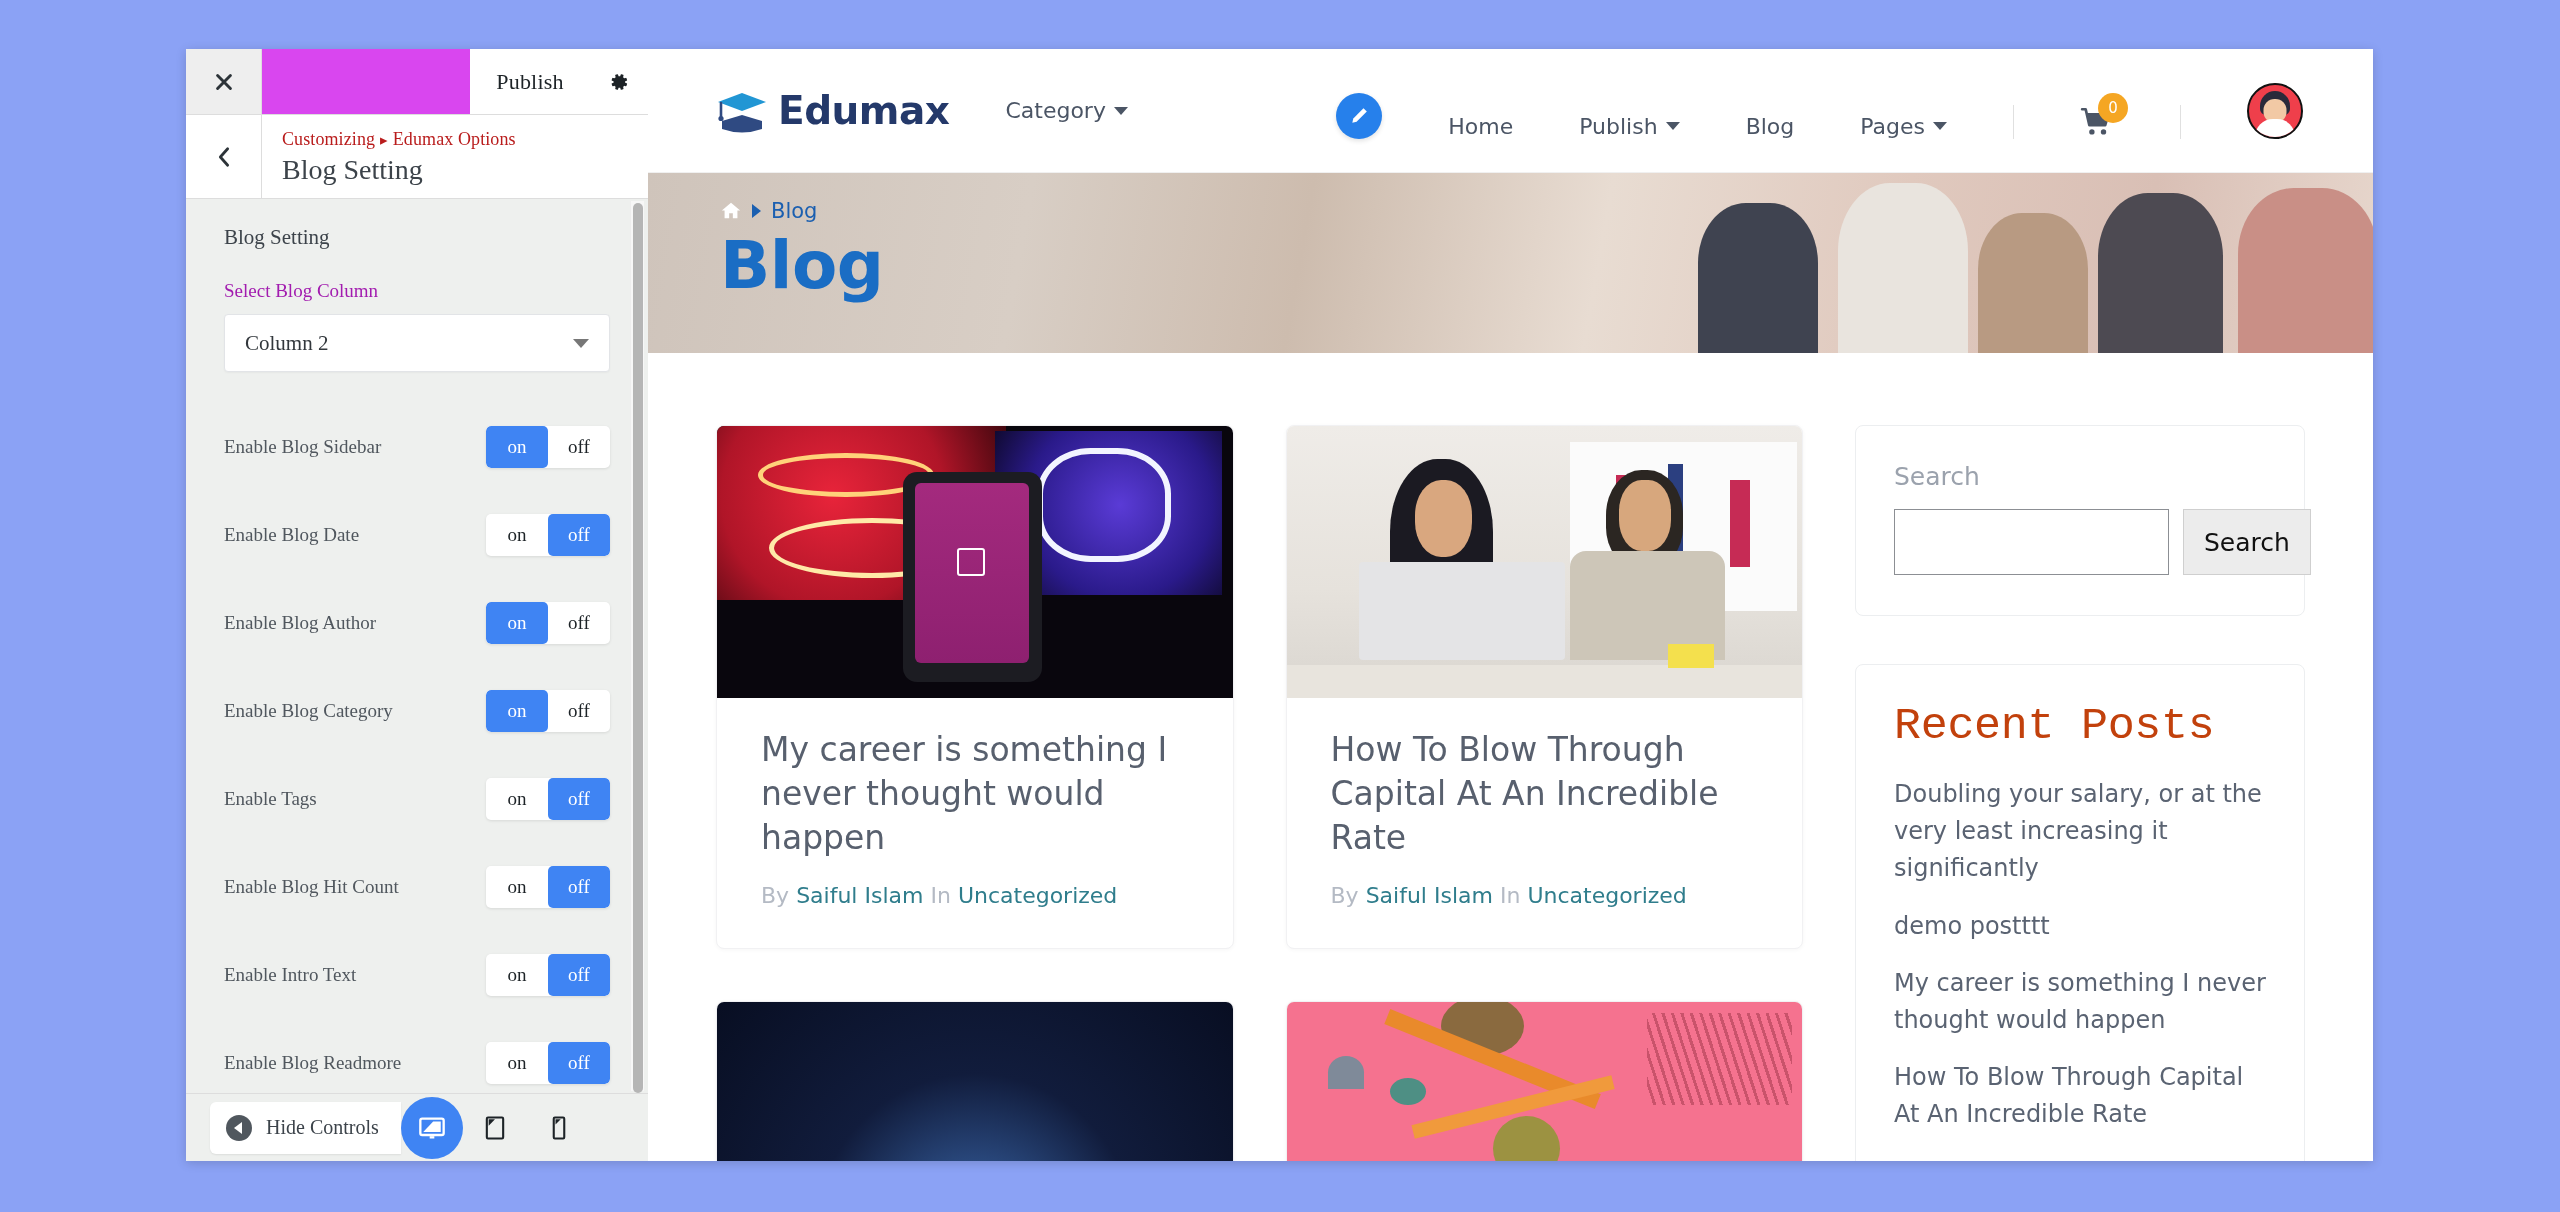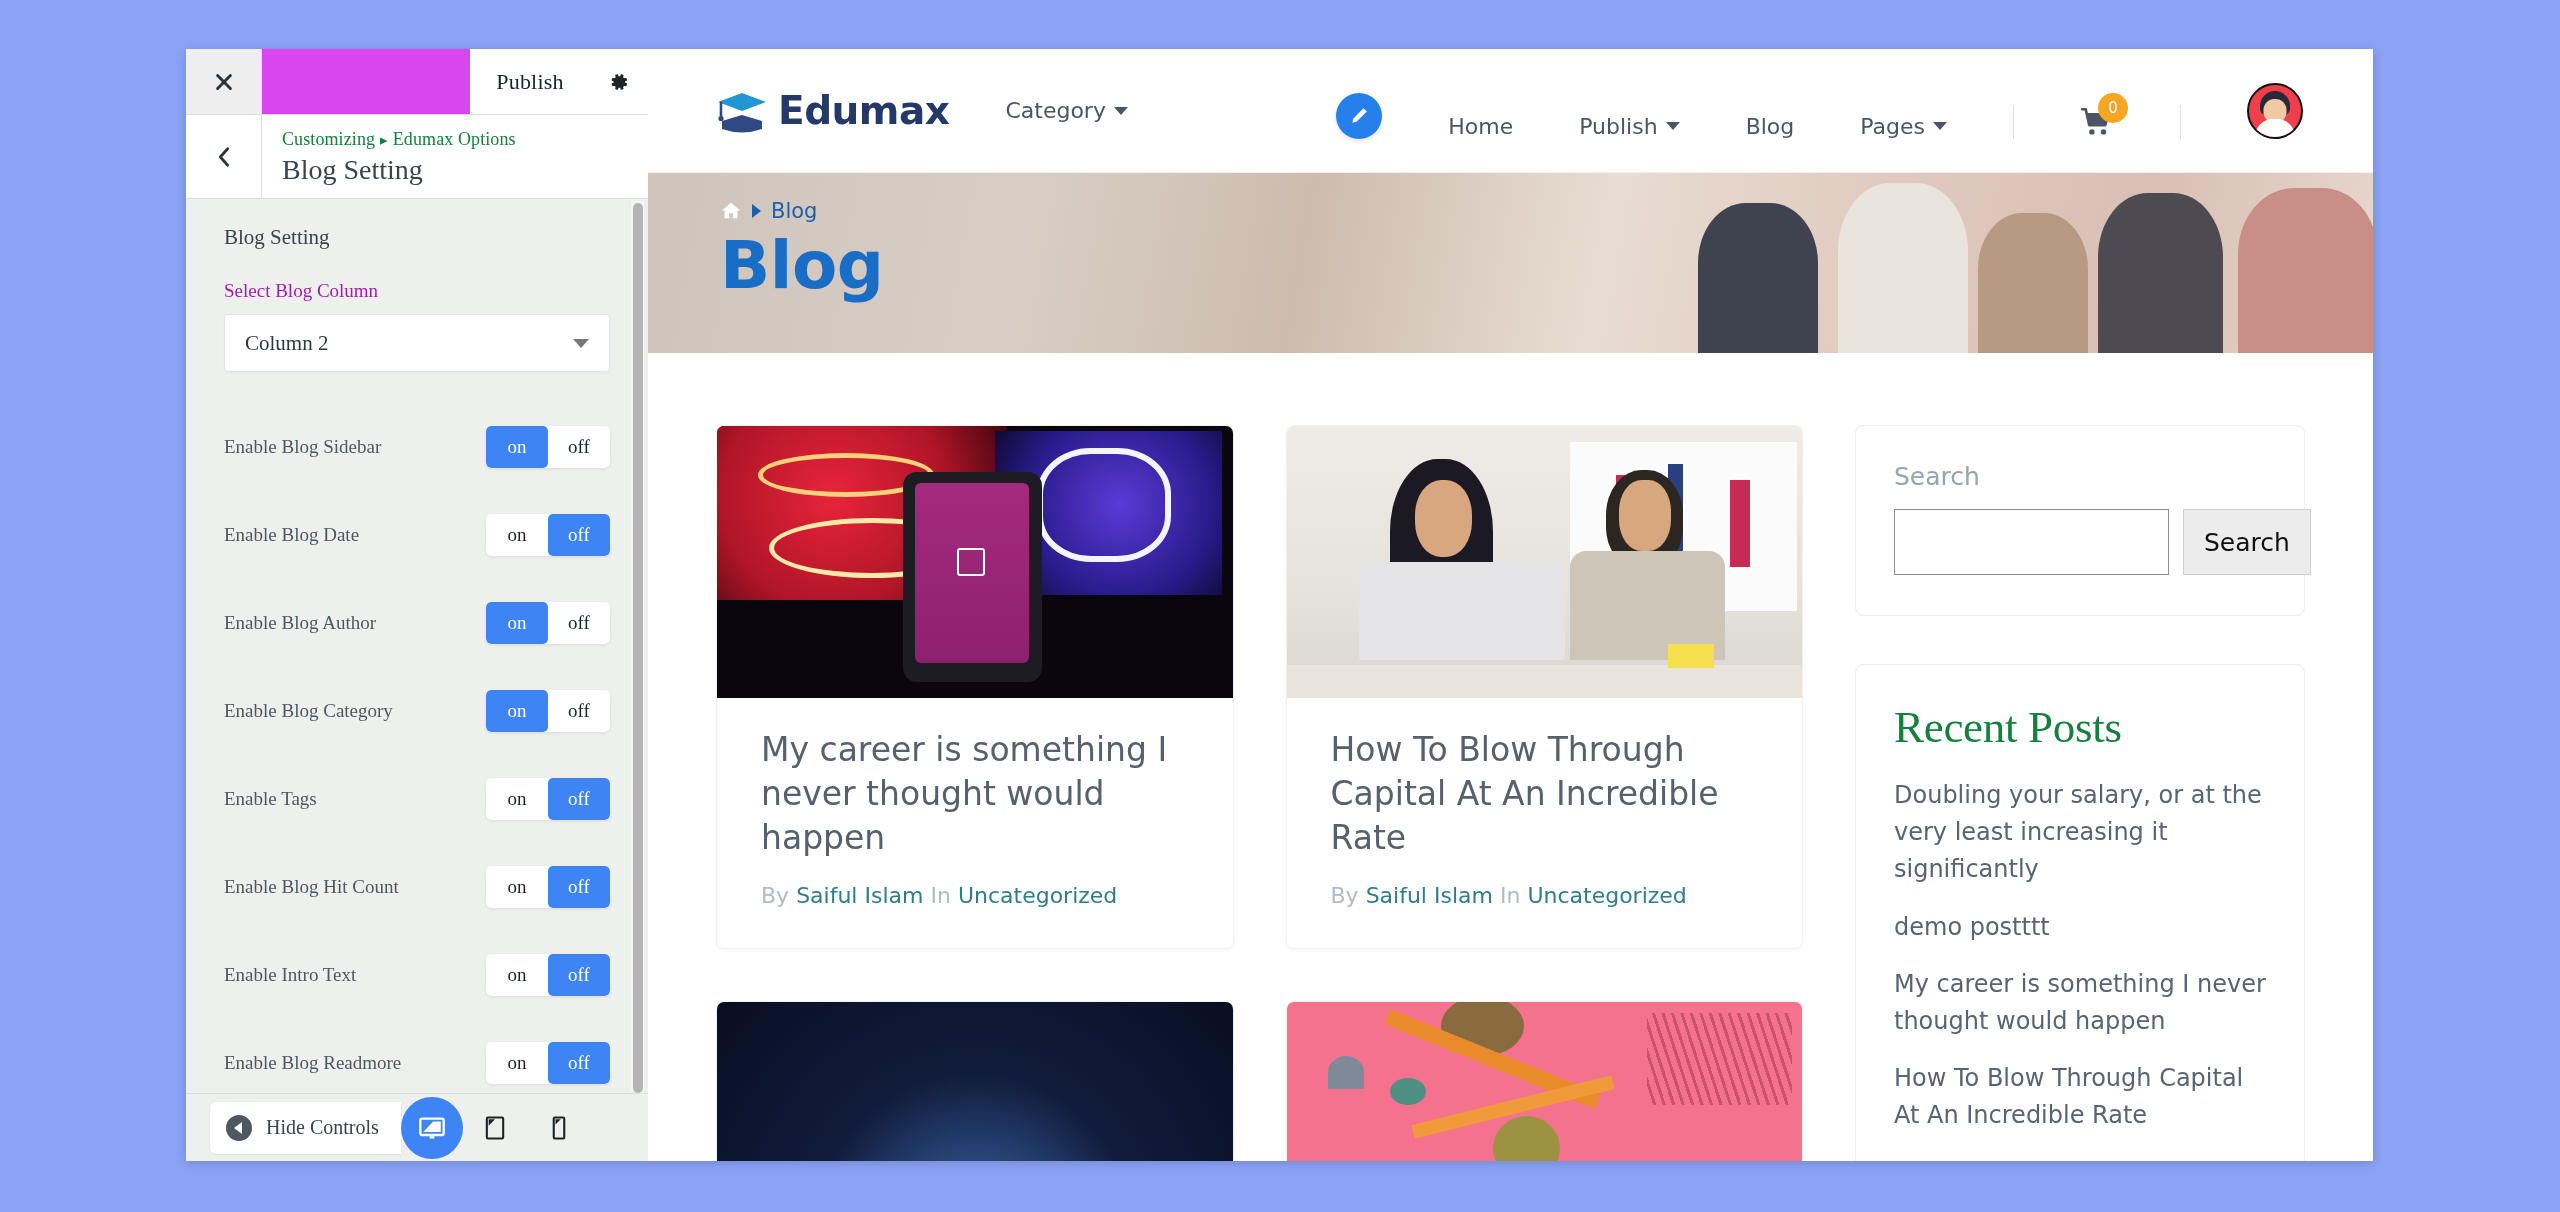--- a/index.html
+++ b/index.html
@@ -86,21 +86,21 @@
     background: #fff;
   }
   .cz-back svg { width: 18px; height: 22px; }
   .cz-header-text {
     flex: 1;
     padding: 14px 0 0 20px;
     overflow: hidden;
   }
   .cz-crumb {
     font-size: 18px;
-    color: #15803d;
+    color: #b91c1c;
     letter-spacing: .1px;
     white-space: nowrap;
   }
   .cz-crumb .sep { margin: 0 5px; font-size: 15px; }
   .cz-title {
     font-size: 28px;
     color: #3c434a;
     margin-top: 4px;
     font-weight: 400;
     white-space: nowrap;
@@ -482,25 +482,25 @@
     background: #ececec;
     border: 1px solid #cfcfcf;
     padding: 0 20px;
     font-size: 25px;
     color: #111;
     cursor: pointer;
     font-family: "DejaVu Sans", sans-serif;
   }
   .widget-title {
     font-size: 45px;
-    color: #15803d;
+    color: #c2410c;
     font-weight: 400;
     margin-bottom: 24px;
     letter-spacing: -.3px;
-    font-family: Liberation Serif, serif;
+    font-family: Liberation Mono, monospace;
   }
   .recent-list { list-style: none; }
   .recent-list li {
     font-size: 24px;
     line-height: 1.55;
     color: #5a6372;
     margin-bottom: 20px;
     cursor: pointer;
   }
 </style>

